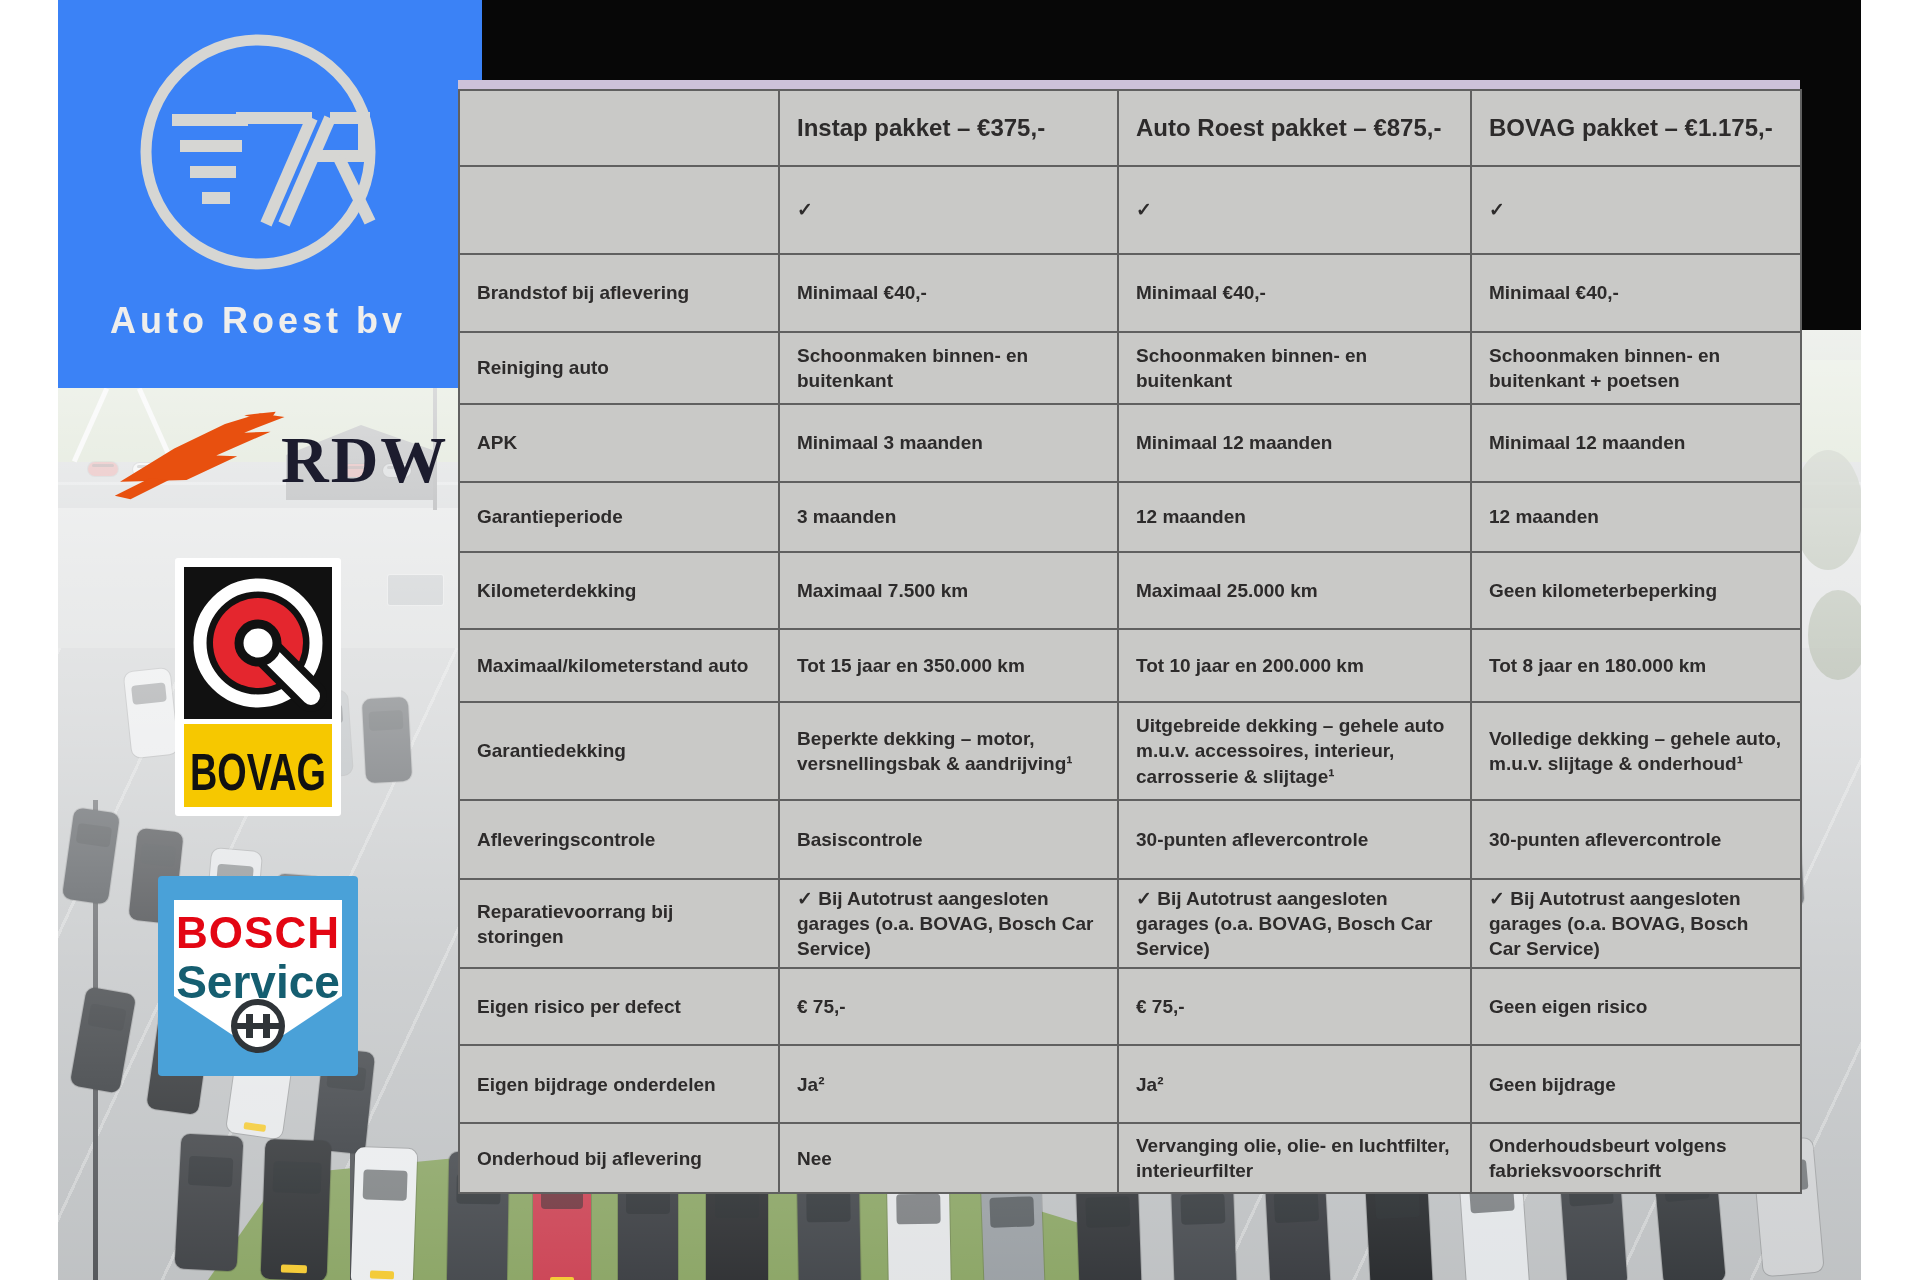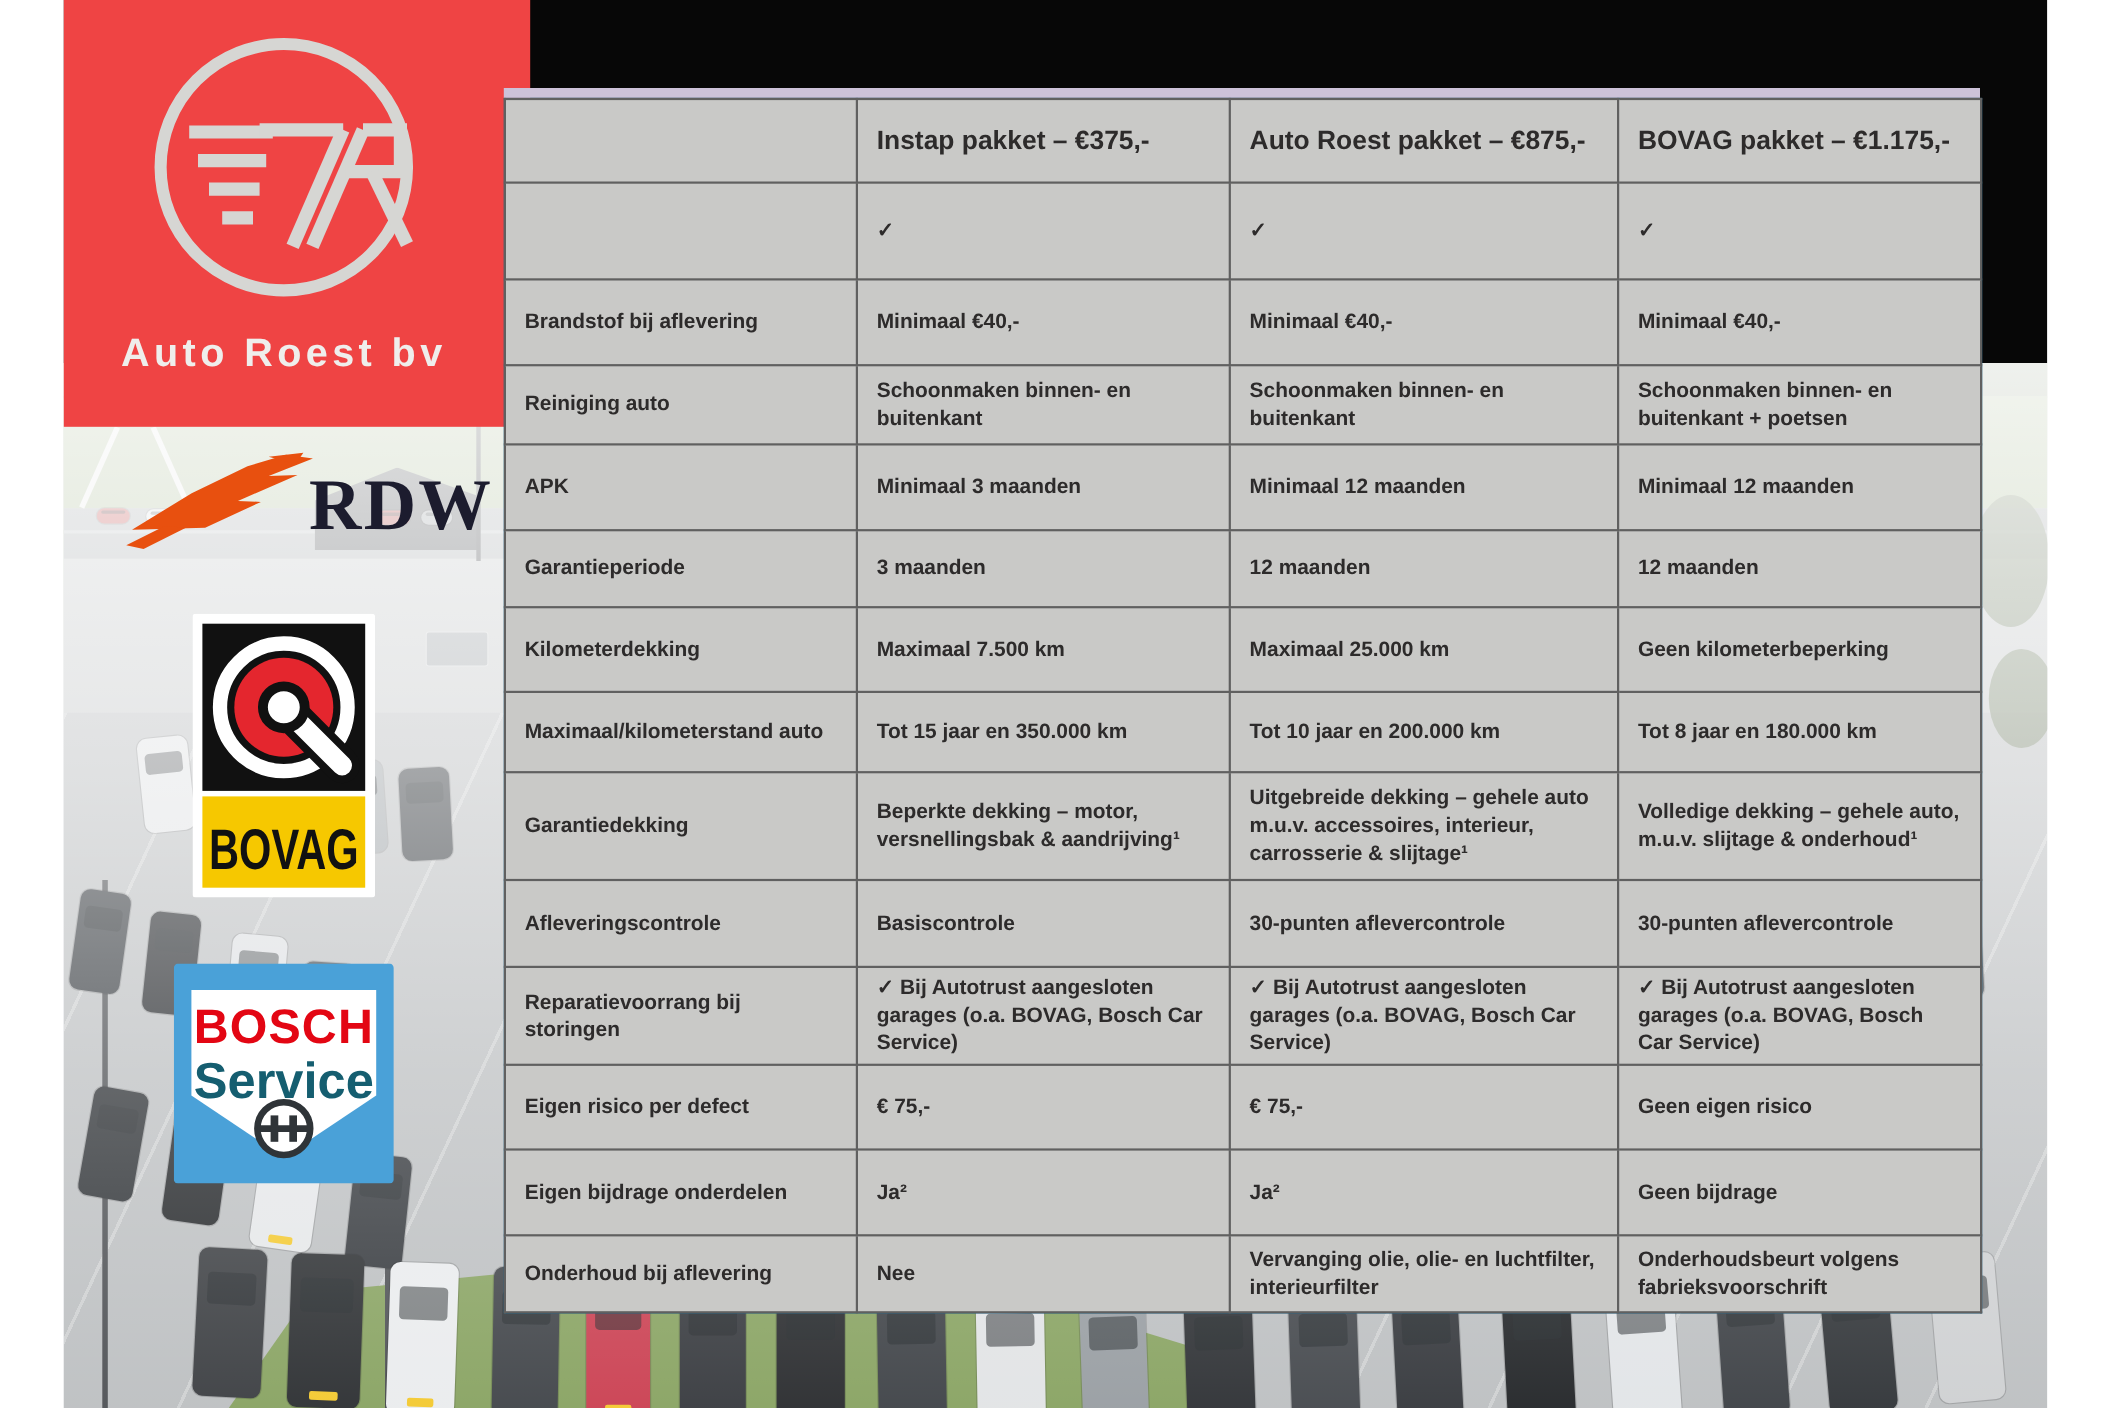--- a/index.html
+++ b/index.html
@@ -38,41 +38,41 @@
   .car::after{content:'';position:absolute;left:14%;right:14%;top:16%;height:22%;
               background:rgba(18,23,28,.55);border-radius:4px;}
   .car.plate::before{content:'';position:absolute;bottom:5%;left:30%;width:40%;height:6%;
               background:#f2c41d;border-radius:2px;z-index:2;}
   .photo-overlay{position:absolute;inset:0;
      background:linear-gradient(rgba(255,255,255,.85),rgba(255,255,255,.58) 38%,
                 rgba(255,255,255,.32) 68%,rgba(255,255,255,.12));}
 
   
   .black-band{position:absolute;left:0;top:0;width:1803px;height:330px;background:#070707;}
-  .logo-box{position:absolute;left:0;top:0;width:424px;height:388px;background:#ef4444;}
+  .logo-box{position:absolute;left:0;top:0;width:424px;height:388px;background:#3b82f6;}
   .ar-mark{position:absolute;left:70px;top:22px;width:260px;height:260px;}
   .ar-name{position:absolute;left:0;top:300px;width:400px;text-align:center;
            color:#efeeec;font-size:36px;font-weight:700;letter-spacing:4px;white-space:nowrap;}
 
   
   .rdw{position:absolute;left:55px;top:408px;width:350px;height:110px;}
   .rdw svg{position:absolute;left:0;top:0;}
   .rdw-text{position:absolute;left:168px;top:14px;font-family:"Liberation Serif",serif;
             font-weight:700;font-size:66px;color:#1c1c2e;letter-spacing:2px;}
 
   
   .bovag{position:absolute;left:117px;top:558px;width:166px;height:258px;}
 
   
   .bosch{position:absolute;left:100px;top:876px;width:200px;height:200px;}
 
   
   .table-wrap{position:absolute;left:400px;top:80px;width:1342px;
               border-top:9px solid #cdc2d9;}
-  table.pakket{border-collapse:collapse;width:100%;table-layout:fixed;background:#0369a1;padding-left:48px;}
+  table.pakket{border-collapse:collapse;width:100%;table-layout:fixed;background:#000000;padding-left:48px;}
   .pakket th,.pakket td{border:2px solid #606060;padding:6px 17px;vertical-align:middle;
               color:#2d2b2b;font-weight:700;background:#c9c9c7;}
   .pakket th{font-size:24px;text-align:left;}
   .pakket td{font-size:19px;line-height:1.32;text-align:left;}
 </style>
 </head>
 <body>
 
 <div class="canvas">
   <div class="content">

